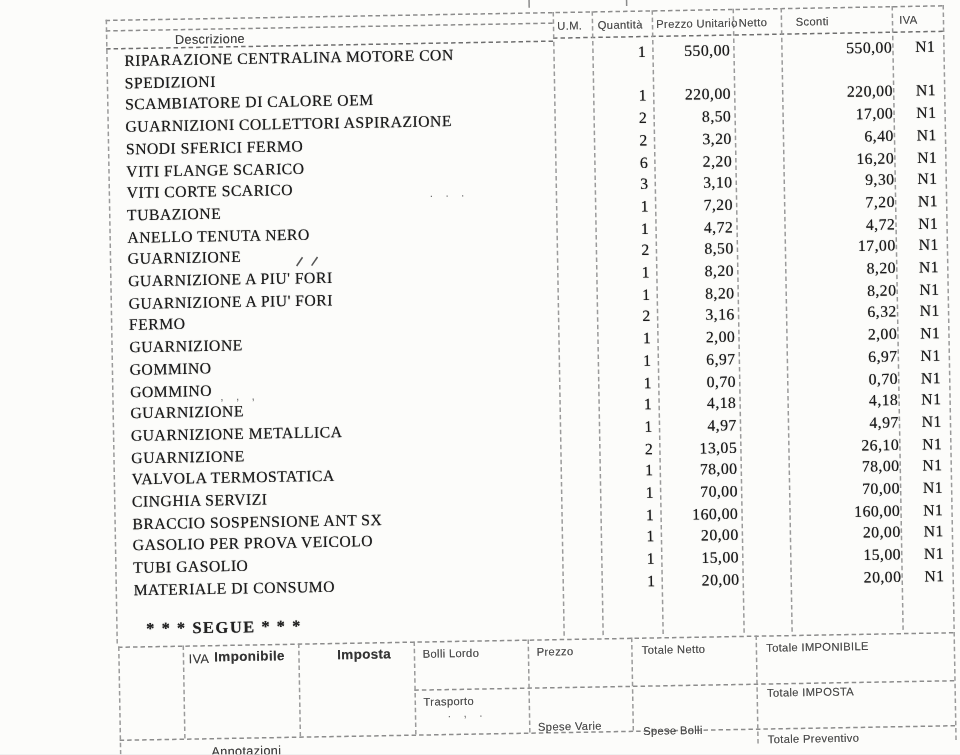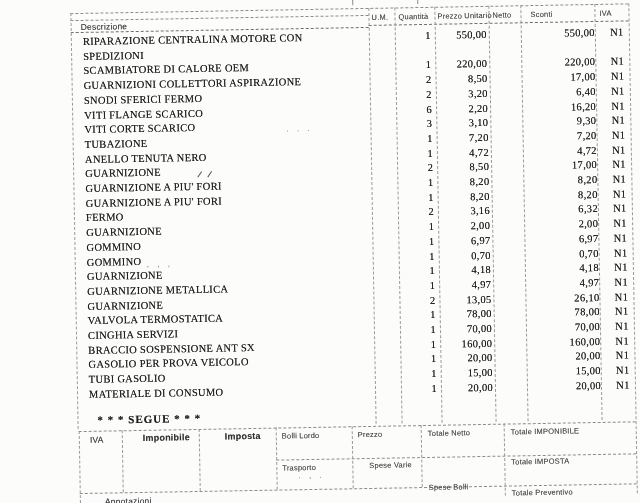--- a/index.html
+++ b/index.html
@@ -23,21 +23,21 @@
     font-family:"Liberation Serif","DejaVu Serif",serif;
     font-size:10.5px; letter-spacing:.3px; color:#1b1b1b;
     text-shadow:0 0 .5px rgba(20,20,20,.65);
   }
   
   .formlabel {
     position:absolute; font-size:7.5px; color:#4a4a4a;
     letter-spacing:.2px; text-shadow:0 0 .4px rgba(60,60,60,.5);
     white-space:nowrap;
   }
-  .formlabel.md { font-size:8.5px; color:#3c3c3c; }
+  .formlabel.md { font-size:8.5px; color:#3c3c3c;margin-left:36px; }
   .formlabel.bold { font-size:9px; font-weight:700; color:#333; }
   
   #rows { position:absolute; left:74px; top:35px; width:558px; }
   .item-row { position:relative; min-height:14.7px; }
   .c-desc {
     margin-left:12px; width:286px; line-height:14.7px;
     white-space:pre-line;
   }
   .c-num { position:absolute; top:0; line-height:14.7px; text-align:right; }
   .c-qty  { left:324px; width:36px; padding-right:6px; }
@@ -292,21 +292,21 @@
     <div class="vline" style="left:632px; top:431px; height:72px;"></div>
 
     <div class="formlabel md" style="left:86px; top:435px;">IVA</div>
     <div class="formlabel bold" style="left:139px; top:434px;">Imponibile</div>
     <div class="formlabel bold" style="left:221px; top:434px;">Imposta</div>
     <div class="formlabel" style="left:278px; top:435px;">Bolli Lordo</div>
     <div class="formlabel" style="left:354px; top:435px;">Prezzo</div>
     <div class="formlabel" style="left:424px; top:435px;">Totale Netto</div>
     <div class="formlabel" style="left:507px; top:435px;">Totale IMPONIBILE</div>
     <div class="formlabel" style="left:278px; top:467px;">Trasporto</div>
-    <div class="formlabel" style="left:354px; top:466px;margin-left:11px;">Spese Varie</div>
+    <div class="formlabel" style="left:354px; top:485px;">Spese Varie</div>
     <div class="formlabel" style="left:424px; top:466px;margin-top:23px;">Spese Bolli</div>
     <div class="formlabel" style="left:507px; top:465px;">Totale IMPOSTA</div>
     <div class="formlabel" style="left:507px; top:496px;">Totale Preventivo</div>
     <div class="formlabel md" style="left:100px; top:497px;">Annotazioni</div>
 
     <div class="tick" style="left:356px; top:2px; height:8px;"></div>
     <div class="tick" style="left:421px; top:3px; height:7px;"></div>
     <div class="artifact" style="left:288px; top:128px;">. . .</div>
     <div class="scribble" style="left:197px; top:176px; transform:rotate(-55deg);"></div>
     <div class="scribble" style="left:207px; top:176px; transform:rotate(-55deg);"></div>

